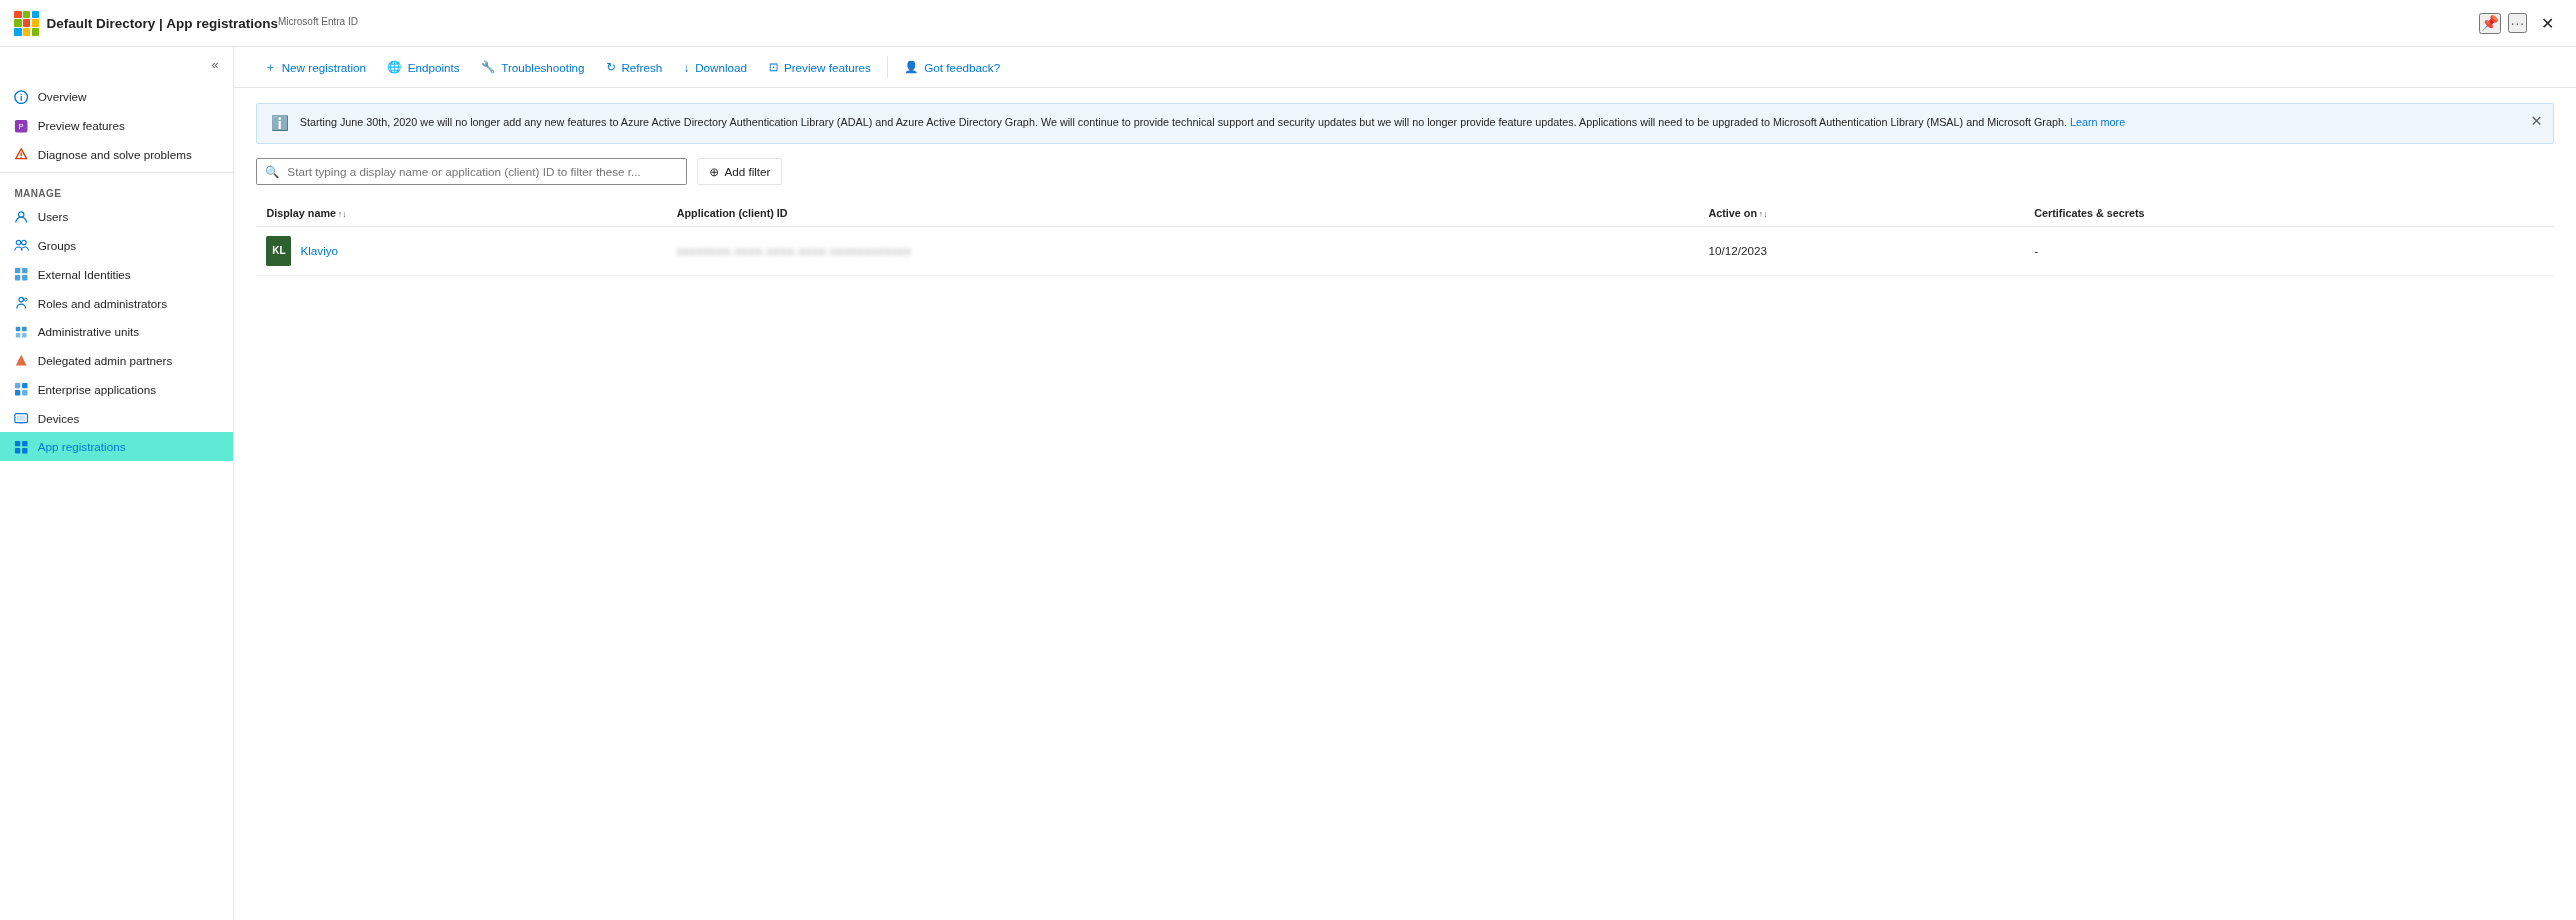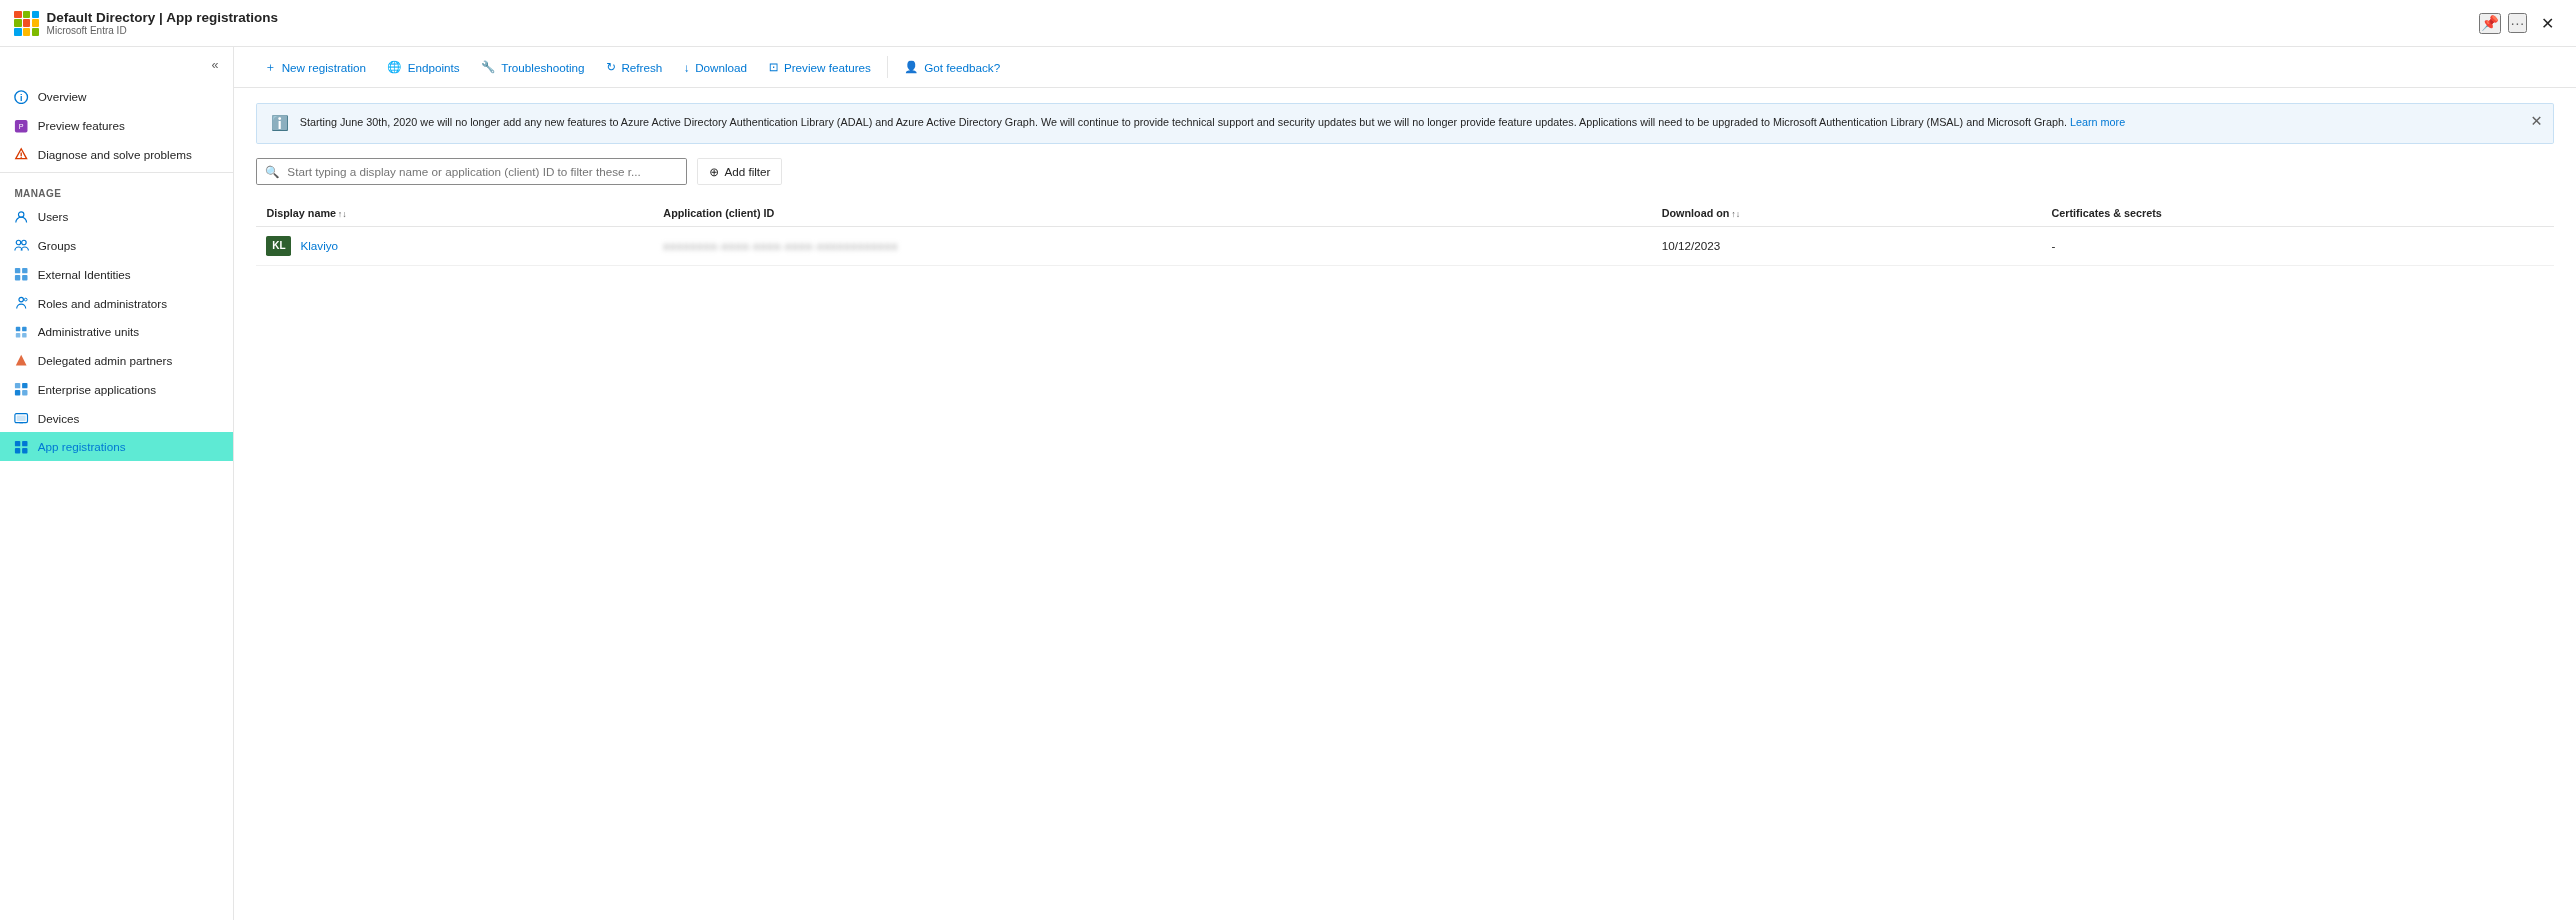--- a/index.html
+++ b/index.html
@@ -14,21 +14,21 @@
     .waffle-dot { background: #0078d4; border-radius: 0.9px; }
     .waffle-dot:nth-child(1) { background: #f25022; }
     .waffle-dot:nth-child(2) { background: #7fba00; }
     .waffle-dot:nth-child(3) { background: #00a4ef; }
     .waffle-dot:nth-child(4) { background: #7fba00; }
     .waffle-dot:nth-child(5) { background: #f25022; }
     .waffle-dot:nth-child(6) { background: #ffb900; }
     .waffle-dot:nth-child(7) { background: #00a4ef; }
     .waffle-dot:nth-child(8) { background: #ffb900; }
     .waffle-dot:nth-child(9) { background: #7fba00; }
-    .header-title-block { display: flex; flex-direction: column; }
+    .header-title-block { display: flex; flex-direction: row; }
     .header-main-title { font-size: 13.5px; font-weight: 600; color: #242424; display: flex; align-items: center; gap: 7.2px; }
     .header-subtitle { font-size: 10px; color: #616161; }
     .header-spacer { flex: 1; }
     .header-actions { display: flex; align-items: center; gap: 7.2px; }
     .header-pin { color: #616161; font-size: 14.4px; cursor: pointer; }
     .header-more { color: #616161; font-size: 14.4px; cursor: pointer; }
     .header-close { color: #242424; font-size: 16px; cursor: pointer; background: none; border: none; padding: 3.6px 7.2px; }
 
     
     .main-layout { display: flex; flex: 1; overflow: hidden; }
@@ -78,21 +78,21 @@
 
     
     .table { width: 100%; border-collapse: collapse; }
     .table th { text-align: left; font-size: 10.8px; font-weight: 600; color: #242424; padding: 7.2px 10.8px; border-bottom: 0.9px solid #e5e5e5; white-space: nowrap; }
     .table td { padding: 9px 10.8px; border-bottom: 0.9px solid #f0f0f0; font-size: 11.7px; vertical-align: middle; }
     .sort-icon { display: inline-flex; align-items: flex-end; gap: 1.8px; cursor: pointer; }
     .sort-arrows { font-size: 9px; color: #616161; }
 
     
     .app-name-cell { display: flex; align-items: center; gap: 9px; }
-    .app-avatar { width: 25px; height: 20px; background: #2e5f2e; color: #fff; border-radius: 1.8px; display: flex; align-items: center; justify-content: center; font-size: 10px; font-weight: 600; flex-shrink: 0; }
+    .app-avatar { width: 25px; height: 30px; background: #2e5f2e; color: #fff; border-radius: 1.8px; display: flex; align-items: center; justify-content: center; font-size: 10px; font-weight: 600; flex-shrink: 0; }
     .app-link { color: #0078d4; text-decoration: none; font-size: 11.7px; }
     .blurred-id { color: #999; font-size: 11.7px; letter-spacing: 0.9px; filter: blur(2.7px); user-select: none; }
 
     svg { display: block; }
   </style>
 </head>
 <body>
 
 <div class="app-container">
 
@@ -329,21 +329,21 @@
             <tr>
               <th>
                 <span class="sort-icon">
                   <span>Display name</span>
                   <span class="sort-arrows">↑↓</span>
                 </span>
               </th>
               <th>Application (client) ID</th>
               <th>
                 <span class="sort-icon">
-                  <span>Download on</span>
+                  <span>Active on</span>
                   <span class="sort-arrows">↑↓</span>
                 </span>
               </th>
               <th>Certificates &amp; secrets</th>
             </tr>
           </thead>
           <tbody id="table-body">
 
           <tr>
       <td>

